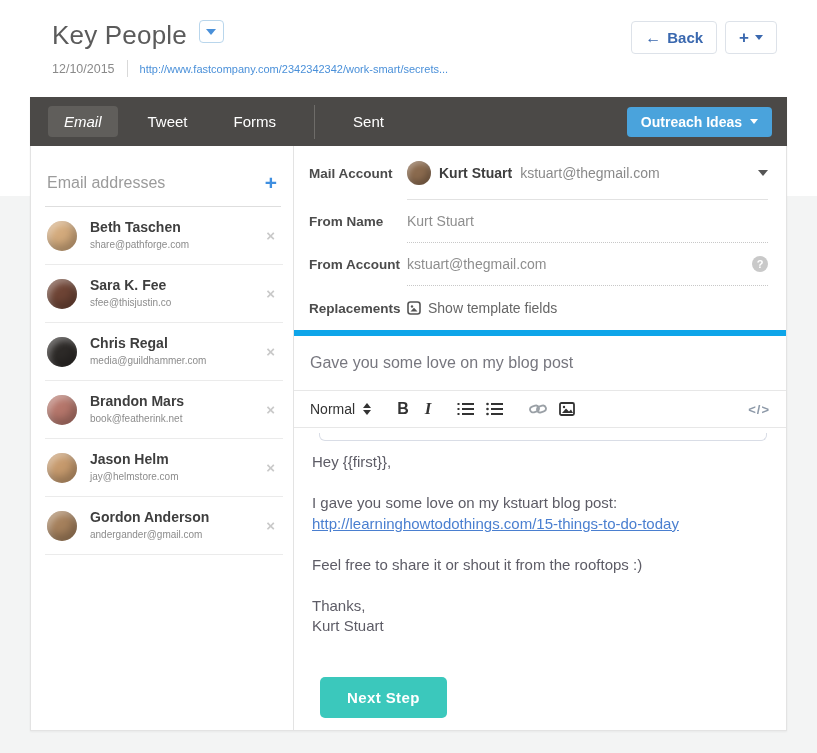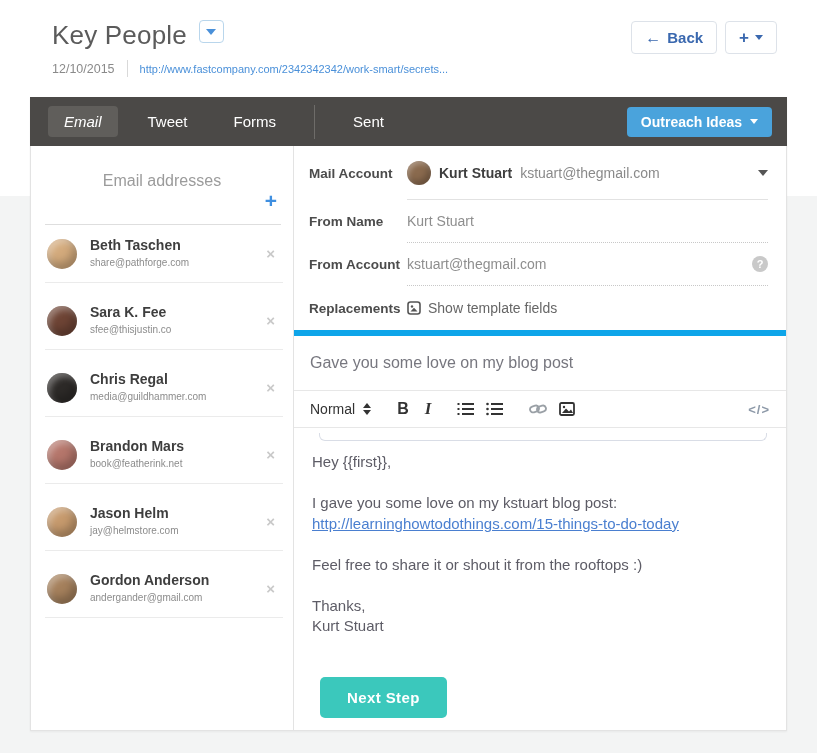--- a/index.html
+++ b/index.html
@@ -37,25 +37,25 @@
   .tab.active { background:#605e5b;font-style:italic; }
   .bar-sep { width:1px; height:34px; background:#6e6c69; margin:0 22px 0 8px; }
   .outreach-btn { margin-left:auto; margin-right:15px; background:#4aa3dc; color:#fff; font-weight:700;
     font-size:14px; padding:7px 14px; border-radius:4px; display:flex; align-items:center; gap:8px; cursor:pointer; }
   .outreach-btn .caret { border-top-color:#fff; border-left-width:4px; border-right-width:4px; border-top-width:5px; }
 
   .card-body { position:absolute; top:49px; left:0; width:755px; height:584px; display:flex; }
 
   
   .sidebar { width:263px; border-right:1px solid #e3e3e3; }
-  .sb-head { display:flex; align-items:center; padding:26px 16px 0 16px;flex-direction:column; }
+  .sb-head { display:flex; align-items:center; padding:26px 16px 0 16px; }
   .sb-title { font-size:16px; color:#9b9b9b; }
   .sb-add { margin-left:auto; color:#3f8fe0; font-size:21px; font-weight:700; line-height:1; cursor:pointer; }
   .sb-rule { margin:13px 12px 0 14px; border-top:1px solid #dedede; }
-  .contact { display:flex; align-items:center; margin:0 10px 9px 14px; padding:11px 4px 11px 2px;
+  .contact { display:flex; align-items:center; margin:0 10px 0 14px; padding:11px 4px 11px 2px;
     border-bottom:1px solid #ebebeb; cursor:pointer; }
   .avatar { width:30px; height:30px; border-radius:50%; flex:0 0 30px;
     background:#b08a66; box-shadow:inset -4px -6px 8px rgba(0,0,0,0.25), inset 3px 4px 6px rgba(255,255,255,0.35); }
   .c-text { margin-left:13px; }
   .c-name { font-size:14px; font-weight:700; color:#3e3e3e; line-height:18px; }
   .c-email { font-size:10px; color:#8c8c8c; line-height:17px; }
   .c-x { margin-left:auto; color:#c9c9c9; font-size:15px; font-weight:700; cursor:pointer; padding:2px 4px; }
 
   
   .form-panel { flex:1; position:relative; }

